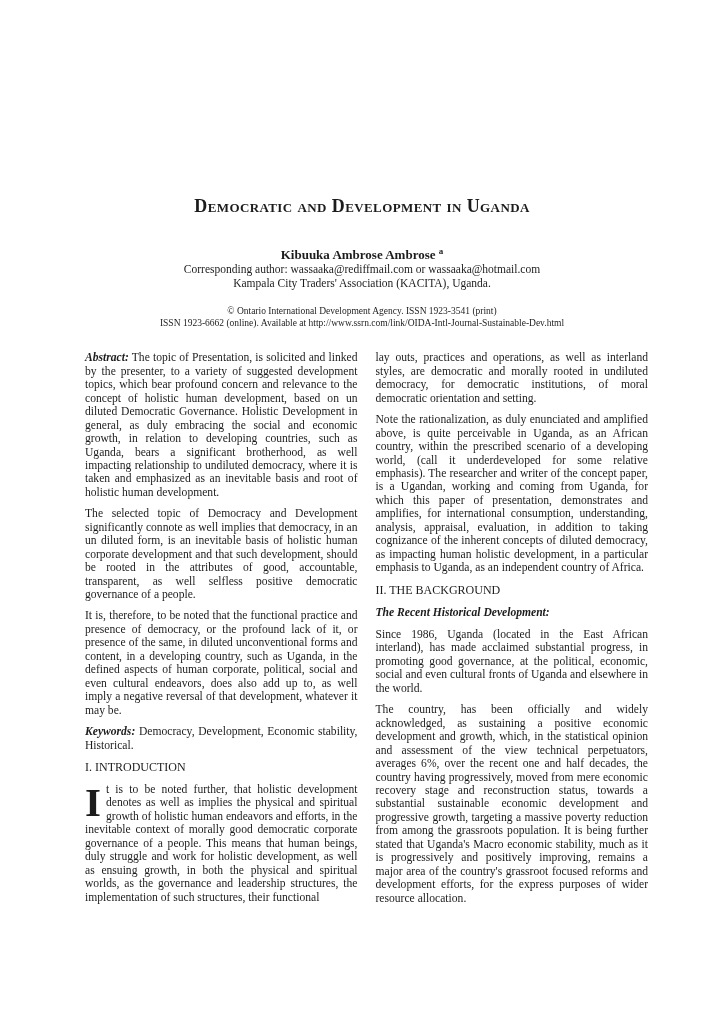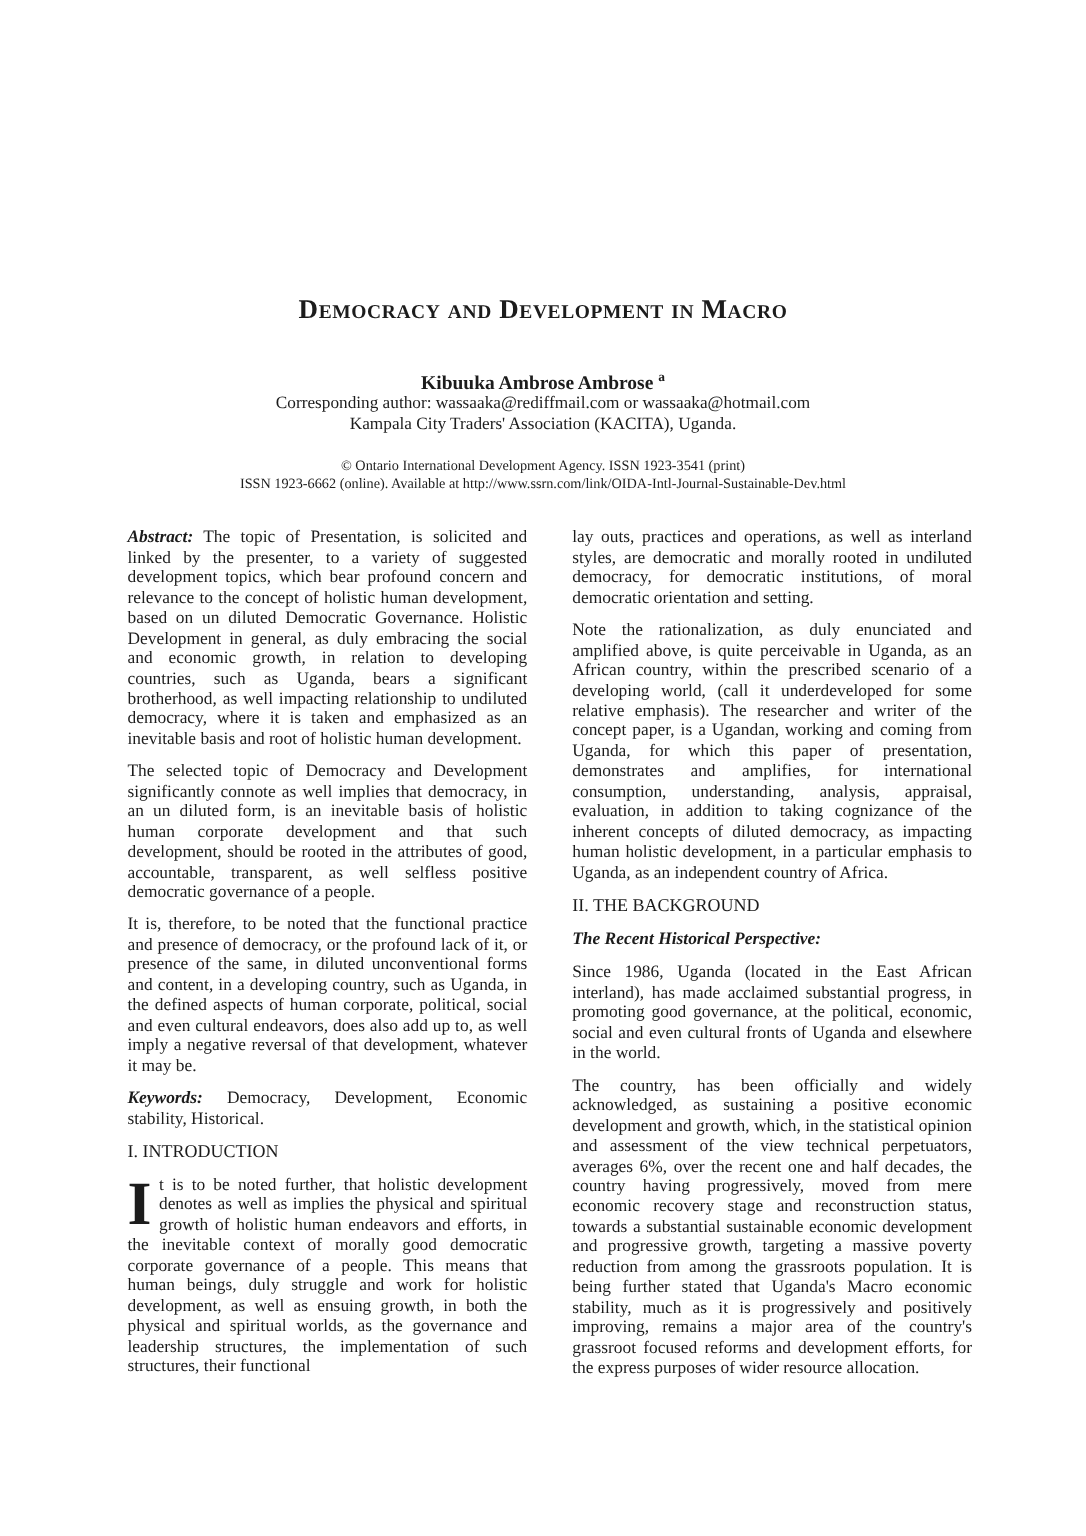--- a/index.html
+++ b/index.html
@@ -34,21 +34,21 @@
     font-size: 11.5px;
     line-height: 14px;
   }
   .copyright {
     margin-top: 15px;
     font-size: 9.5px;
     line-height: 12px;
   }
   .columns {
     display: flex;
-    gap: 30px;
+    gap: 18px;
     padding: 22px 76px 0 85px;
     box-sizing: border-box;
   }
   .col {
     flex: 1 1 0;
     min-width: 0;
     font-size: 11.6px;
     line-height: 13.45px;
     text-align: justify;
   }
@@ -73,21 +73,21 @@
     font-weight: bold;
     padding: 2px 5px 0 0;
   }
 </style>
 </head>
 <body>
 
 <div class="page">
 
   <header class="head">
-    <h1 class="title">Democracy and Development in Macro</h1>
+    <h1 class="title">Democratic and Development in Uganda</h1>
     <div class="author"><span>Kibuuka Ambrose Ambrose</span> <sup>a</sup></div>
     <div class="affil">Corresponding author: wassaaka@rediffmail.com or wassaaka@hotmail.com</div>
     <div class="affil">Kampala City Traders' Association (KACITA), Uganda.</div>
     <div class="copyright">
       <div>© Ontario International Development Agency. ISSN 1923-3541 (print)</div>
       <div>ISSN 1923-6662 (online). Available at http://www.ssrn.com/link/OIDA-Intl-Journal-Sustainable-Dev.html</div>
     </div>
   </header>
 
   <main class="columns">
@@ -98,20 +98,20 @@
       <p class="para">It is, therefore, to be noted that the functional practice and presence of democracy, or the profound lack of it, or presence of the same, in diluted unconventional forms and content, in a developing country, such as Uganda, in the defined aspects of human corporate, political, social and even cultural endeavors, does also add up to, as well imply a negative reversal of that development, whatever it may be.</p>
       <p class="para"><span class="lbl">Keywords:</span> <span>Democracy, Development, Economic stability, Historical.</span></p>
       <h2 class="section-heading">I. INTRODUCTION</h2>
       <p class="para"><span class="dropcap">I</span><span>t is to be noted further, that holistic development denotes as well as implies the physical and spiritual growth of holistic human endeavors and efforts, in the inevitable context of morally good democratic corporate governance of a people. This means that human beings, duly struggle and work for holistic development, as well as ensuing growth, in both the physical and spiritual worlds, as the governance and leadership structures, the implementation of such structures, their functional</span></p>
     </section>
 
     <section class="col">
       <p class="para">lay outs, practices and operations, as well as interland styles, are democratic and morally rooted in undiluted democracy, for democratic institutions, of moral democratic orientation and setting.</p>
       <p class="para">Note the rationalization, as duly enunciated and amplified above, is quite perceivable in Uganda, as an African country, within the prescribed scenario of a developing world, (call it underdeveloped for some relative emphasis). The researcher and writer of the concept paper, is a Ugandan, working and coming from Uganda, for which this paper of presentation, demonstrates and amplifies, for international consumption, understanding, analysis, appraisal, evaluation, in addition to taking cognizance of the inherent concepts of diluted democracy, as impacting human holistic development, in a particular emphasis to Uganda, as an independent country of Africa.</p>
       <h2 class="section-heading">II. THE BACKGROUND</h2>
-      <p class="subheading">The Recent Historical Perspective:</p>
+      <p class="subheading">The Recent Historical Development:</p>
       <p class="para">Since 1986, Uganda (located in the East African interland), has made acclaimed substantial progress, in promoting good governance, at the political, economic, social and even cultural fronts of Uganda and elsewhere in the world.</p>
       <p class="para">The country, has been officially and widely acknowledged, as sustaining a positive economic development and growth, which, in the statistical opinion and assessment of the view technical perpetuators, averages 6%, over the recent one and half decades, the country having progressively, moved from mere economic recovery stage and reconstruction status, towards a substantial sustainable economic development and progressive growth, targeting a massive poverty reduction from among the grassroots population. It is being further stated that Uganda's Macro economic stability, much as it is progressively and positively improving, remains a major area of the country's grassroot focused reforms and development efforts, for the express purposes of wider resource allocation.</p>
     </section>
 
   </main>
 
 </div>
 
 </body></html>

